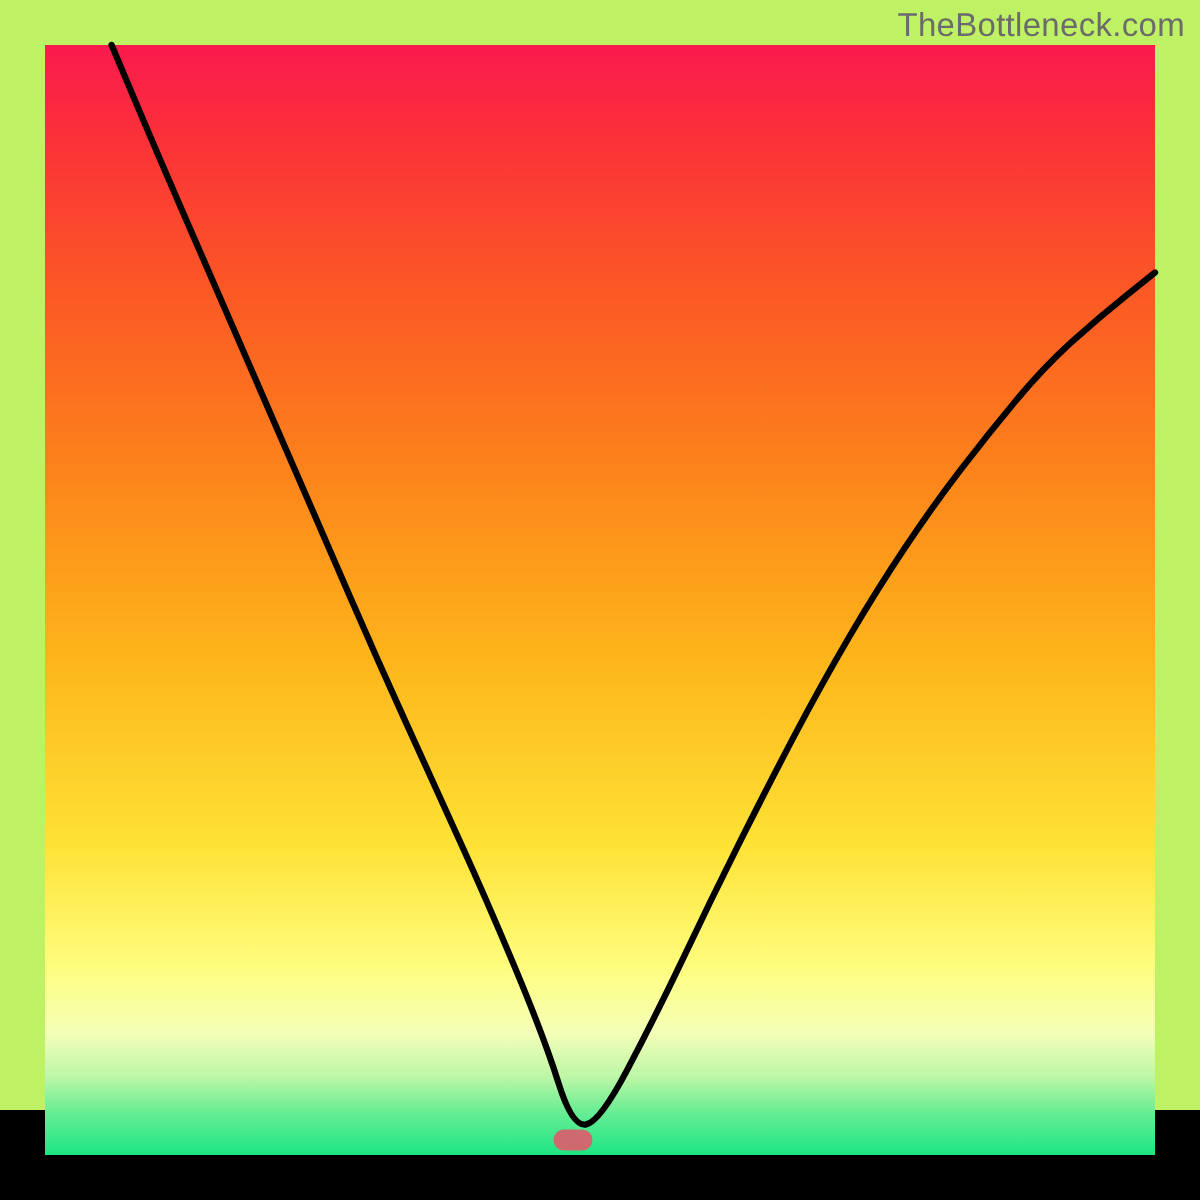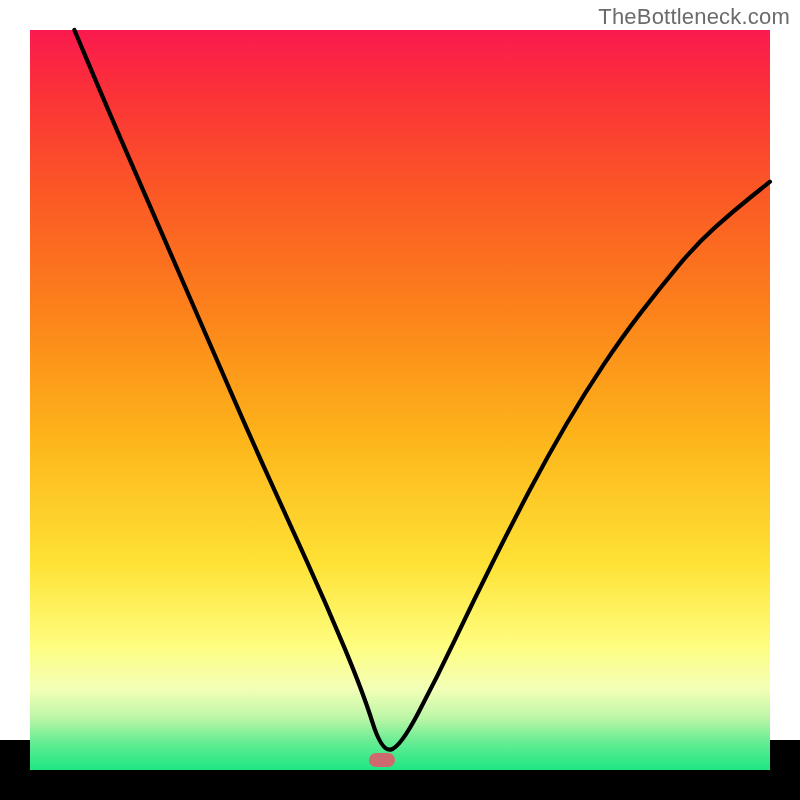--- a/index.html
+++ b/index.html
@@ -10,21 +10,21 @@
     background: #000;
     overflow: hidden;
     font-family: Arial, Helvetica, sans-serif;
   }
   .frame {
     position: absolute;
     left: 0;
     top: 0;
     width: 800px;
     height: 740px;
-    background: #ffffff;
+    background: #bef264;
   }
   .plot-area {
     position: absolute;
     left: 30px;
     top: 30px;
     width: 740px;
     height: 740px;
     
     background: linear-gradient(to bottom,
       #fa1a4e 0%,

